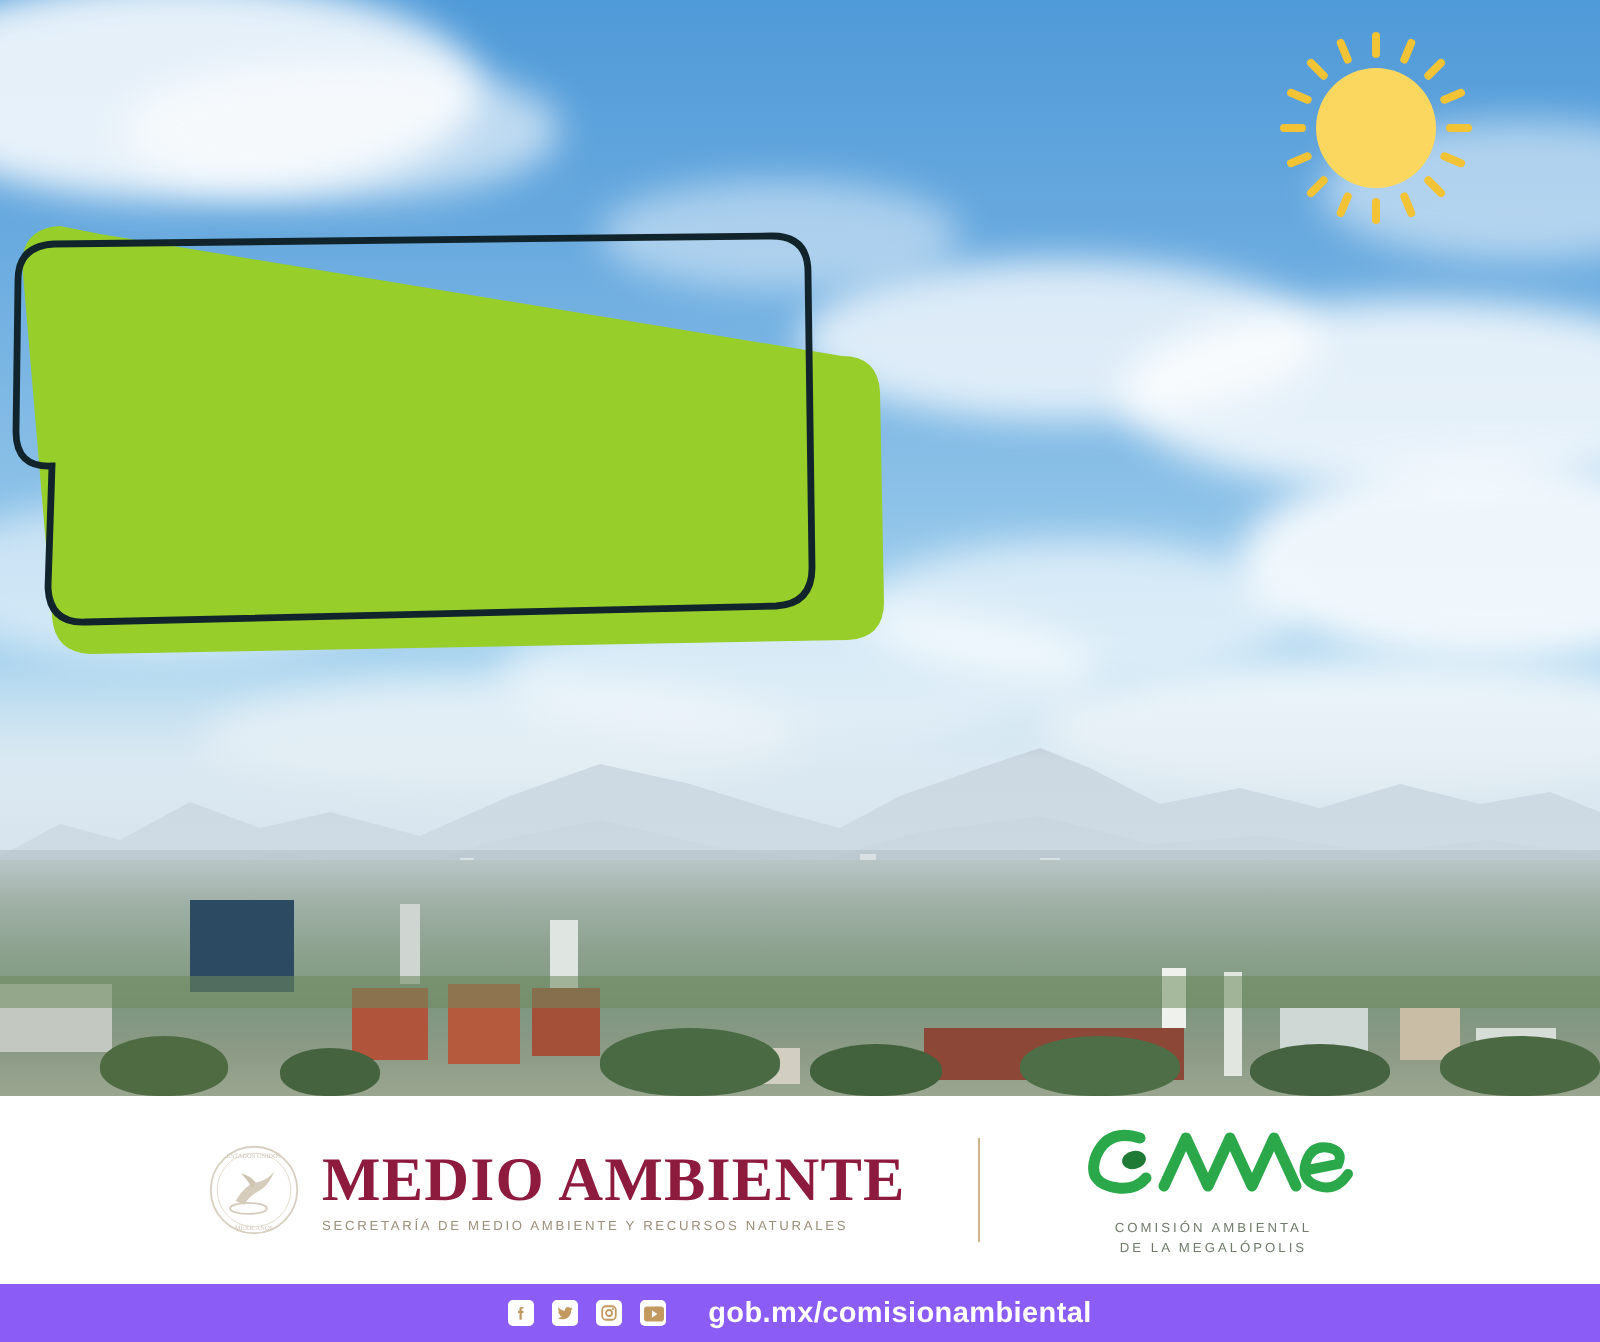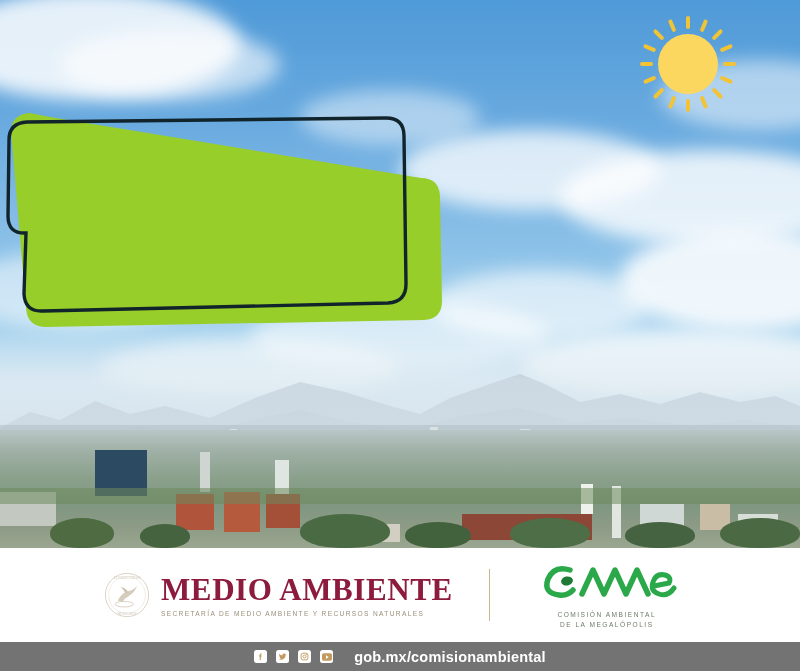--- a/index.html
+++ b/index.html
@@ -102,21 +102,21 @@
   }
   .came{margin-left:42px;text-align:center;}
   .came-sub{
     font-size:6.6px;color:#6f7a6a;letter-spacing:1.5px;line-height:1.45;
     margin-top:5px;
   }
 
   
   .goldbar{
     position:absolute;left:0;top:642px;width:800px;height:29px;
-    background:#737373;
+    background:#8b5cf6;
     display:flex;align-items:center;justify-content:center;gap:9px;
   }
   .soc{
     width:13px;height:13px;border-radius:2.5px;background:#fff;
     display:flex;align-items:center;justify-content:center;flex:none;
   }
   .soc svg{display:block;}
   .url{
     color:#ffffff;font-size:14.5px;font-weight:700;letter-spacing:.2px;
     margin-left:12px;

